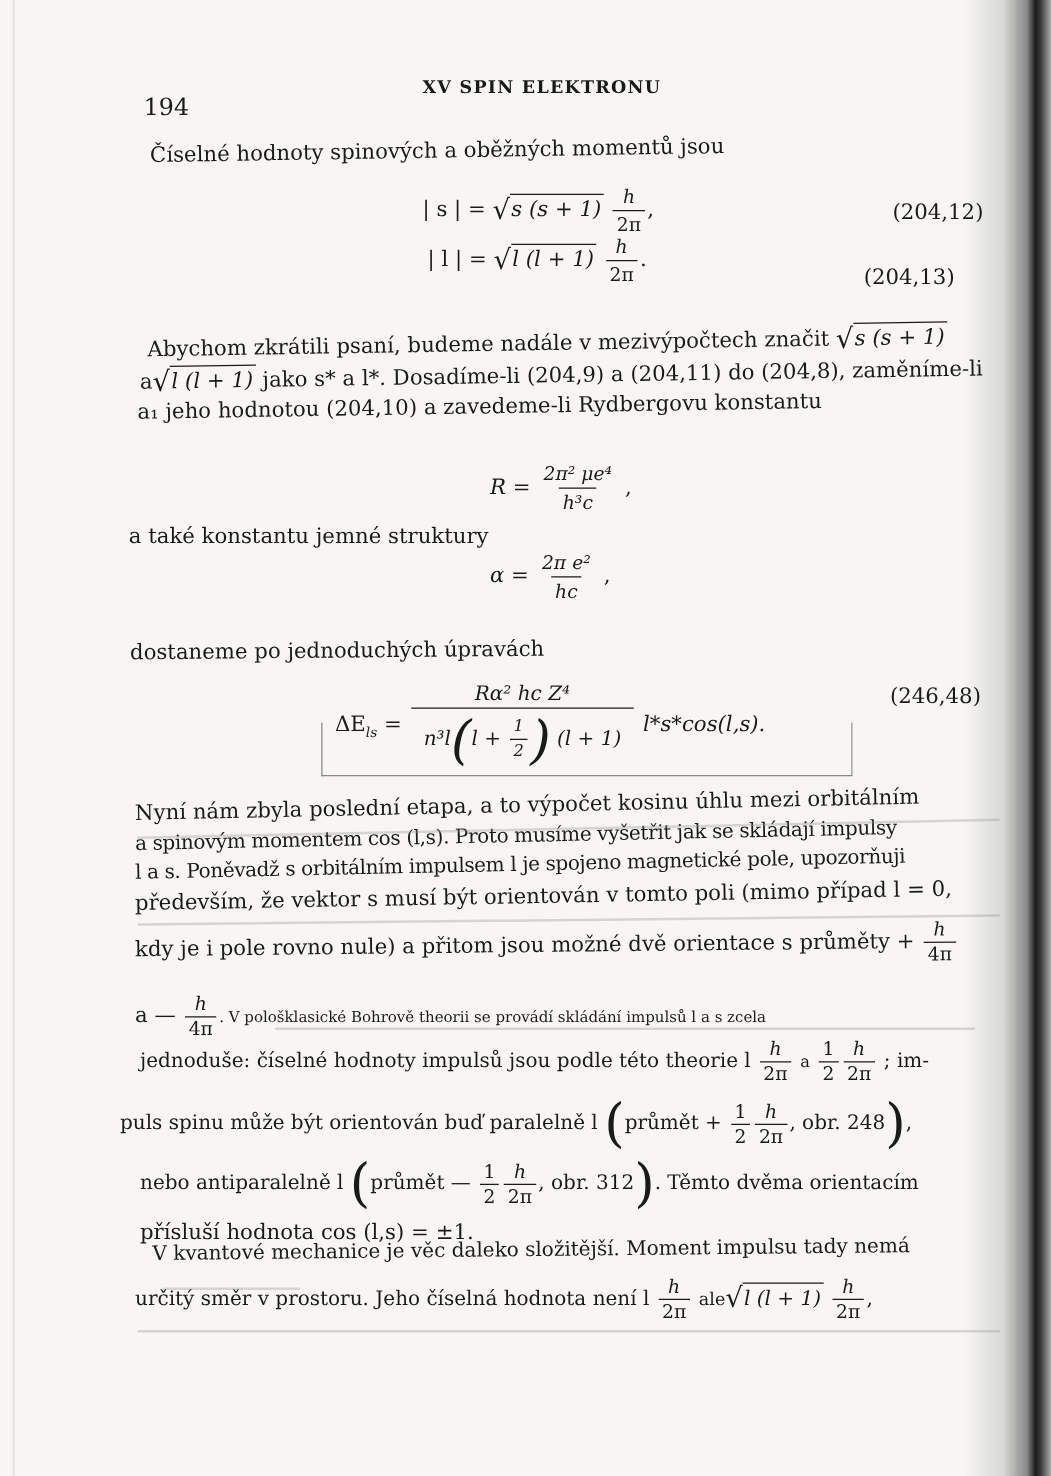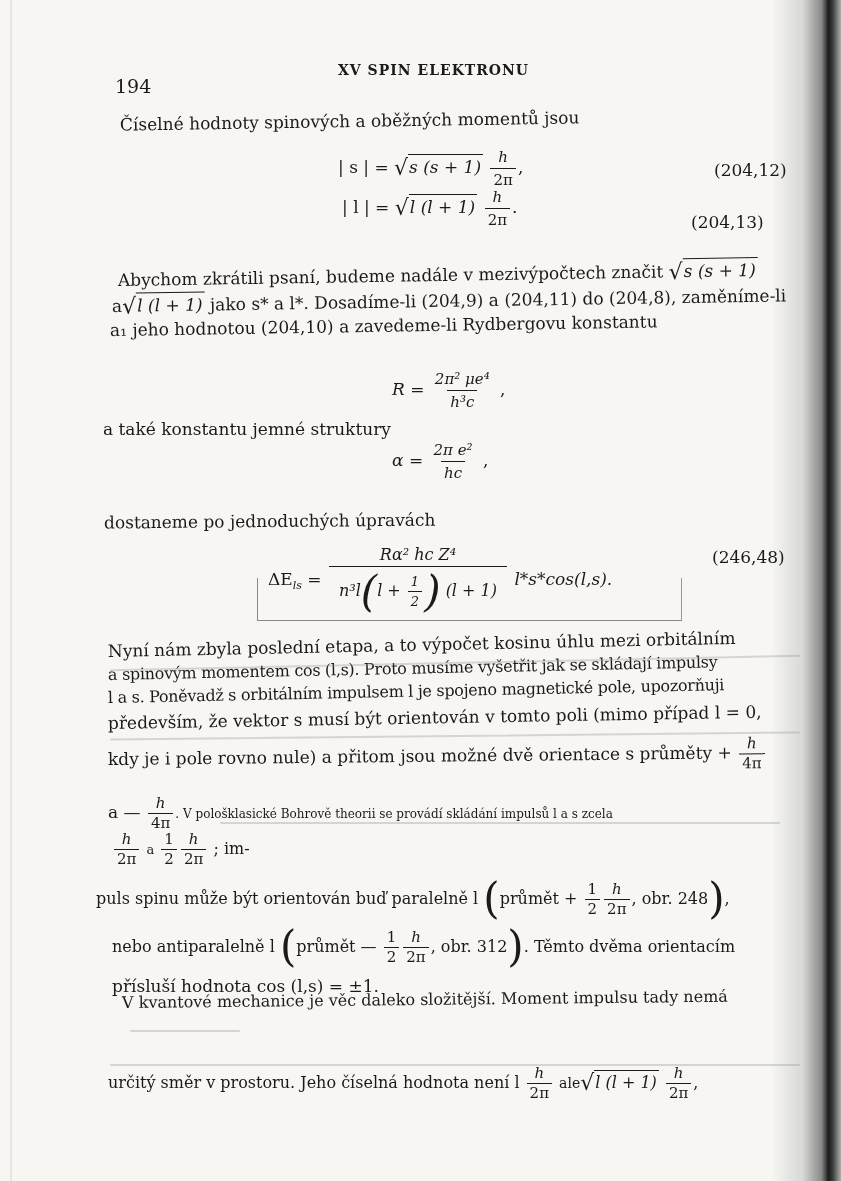--- a/index.html
+++ b/index.html
@@ -126,20 +126,21 @@
     </span>
 </div>
 <div class="text" style="left:108px;top:796px;">
   <span>a —</span>
   <span class="frac">
       <span class="num it">h</span>
       <span class="den">4π</span>
     </span><span style="font-size:12px">. V pološklasické Bohrově theorii se provádí skládání impulsů l a s zcela</span>
 </div>
 <div class="text" style="left:112px;top:832px;font-size:16px;">
+  <span>jednoduše: číselné hodnoty impulsů jsou podle této theorie l</span>
   <span class="frac">
       <span class="num it">h</span>
       <span class="den">2π</span>
     </span>
   <span style="font-size:13px">a</span>
   <span class="frac">
       <span class="num">1</span>
       <span class="den">2</span>
     </span><span class="frac">
       <span class="num it">h</span>
@@ -165,21 +166,21 @@
       <span class="num">1</span>
       <span class="den">2</span>
     </span><span class="frac">
       <span class="num it">h</span>
       <span class="den">2π</span>
     </span><span>, obr. 312</span><span class="big-paren">)</span><span>. Těmto dvěma orientacím</span>
 </div>
 <div class="text" style="left:112px;top:978px;">přísluší hodnota cos (l,s) = ±1.</div>
 
 <div class="text" style="left:122px;top:995px;transform:rotate(-0.6deg);transform-origin:left;font-size:16px;">V kvantové mechanice je věc daleko složitější. Moment impulsu tady nemá</div>
-<div class="text" style="left:108px;top:1066px;font-size:16px;text-align:right;">
+<div class="text" style="left:108px;top:1022px;font-size:16px;text-align:right;">
   <span>určitý směr v prostoru. Jeho číselná hodnota není l</span>
   <span class="frac">
       <span class="num it">h</span>
       <span class="den">2π</span>
     </span>
   <span style="font-size:14px">ale</span><span class="sqrt-sign">√</span><span class="sqrt it">l (l + 1)</span>
   <span class="frac">
       <span class="num it">h</span>
       <span class="den">2π</span>
     </span><span>,</span>

